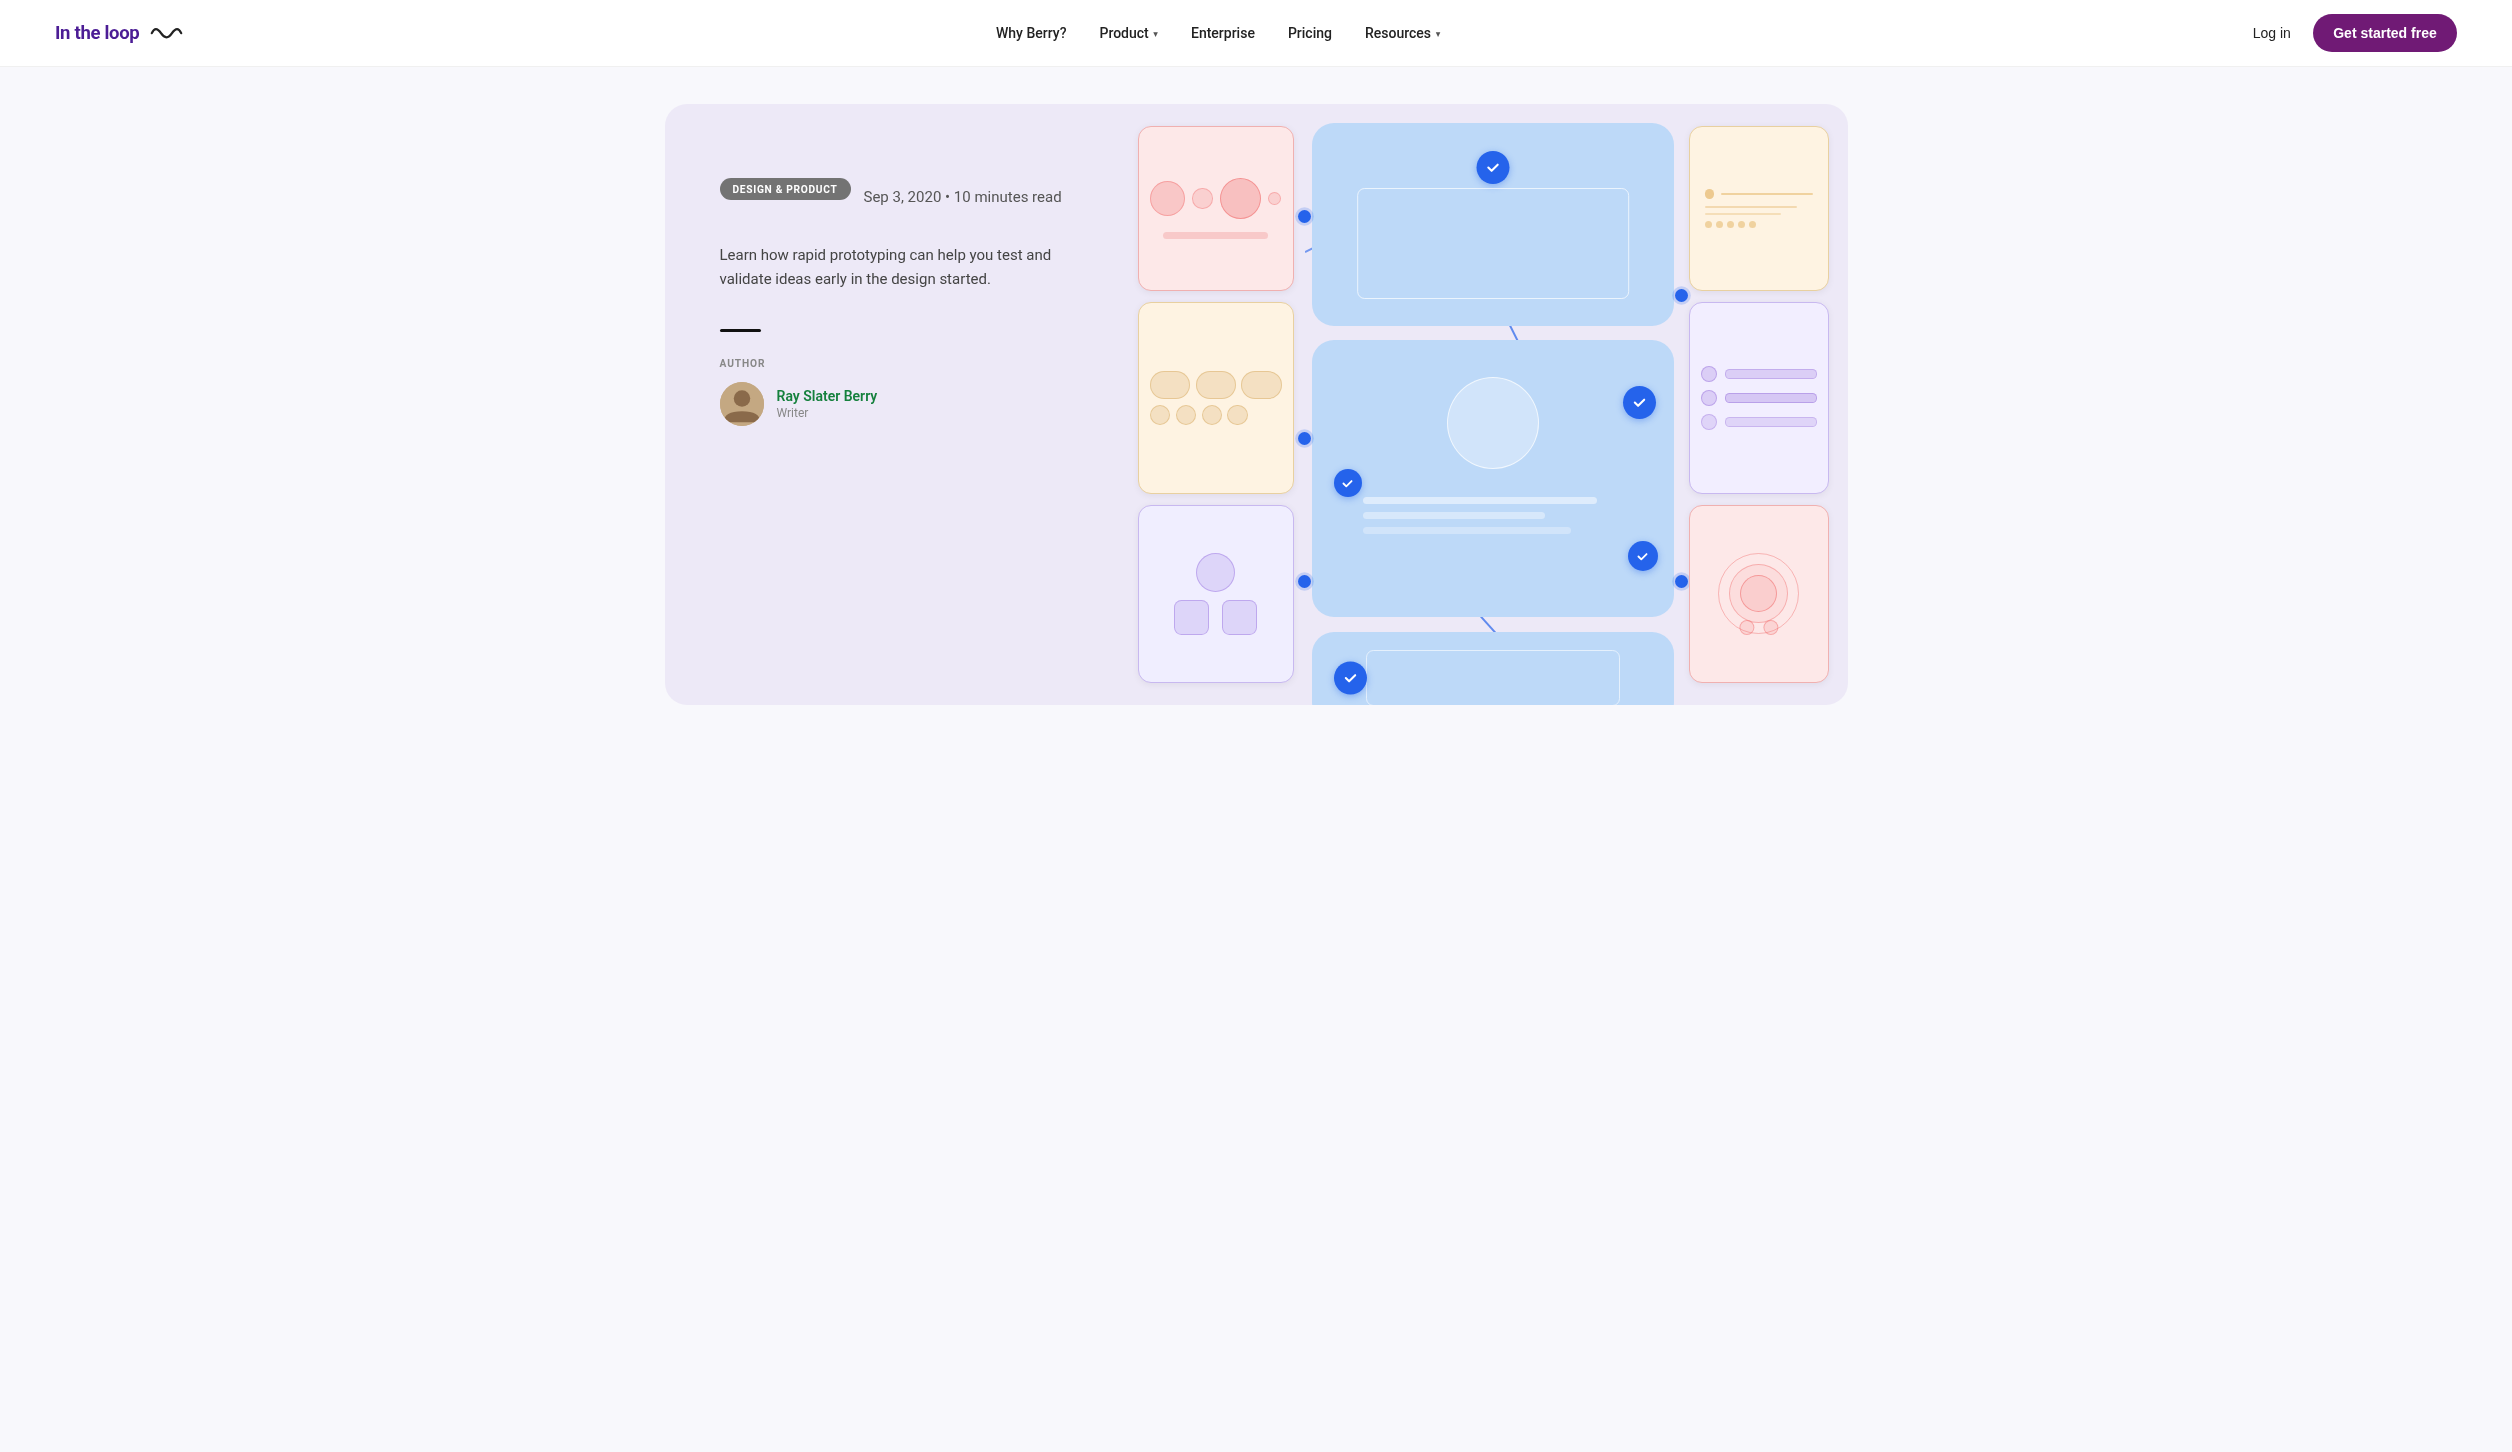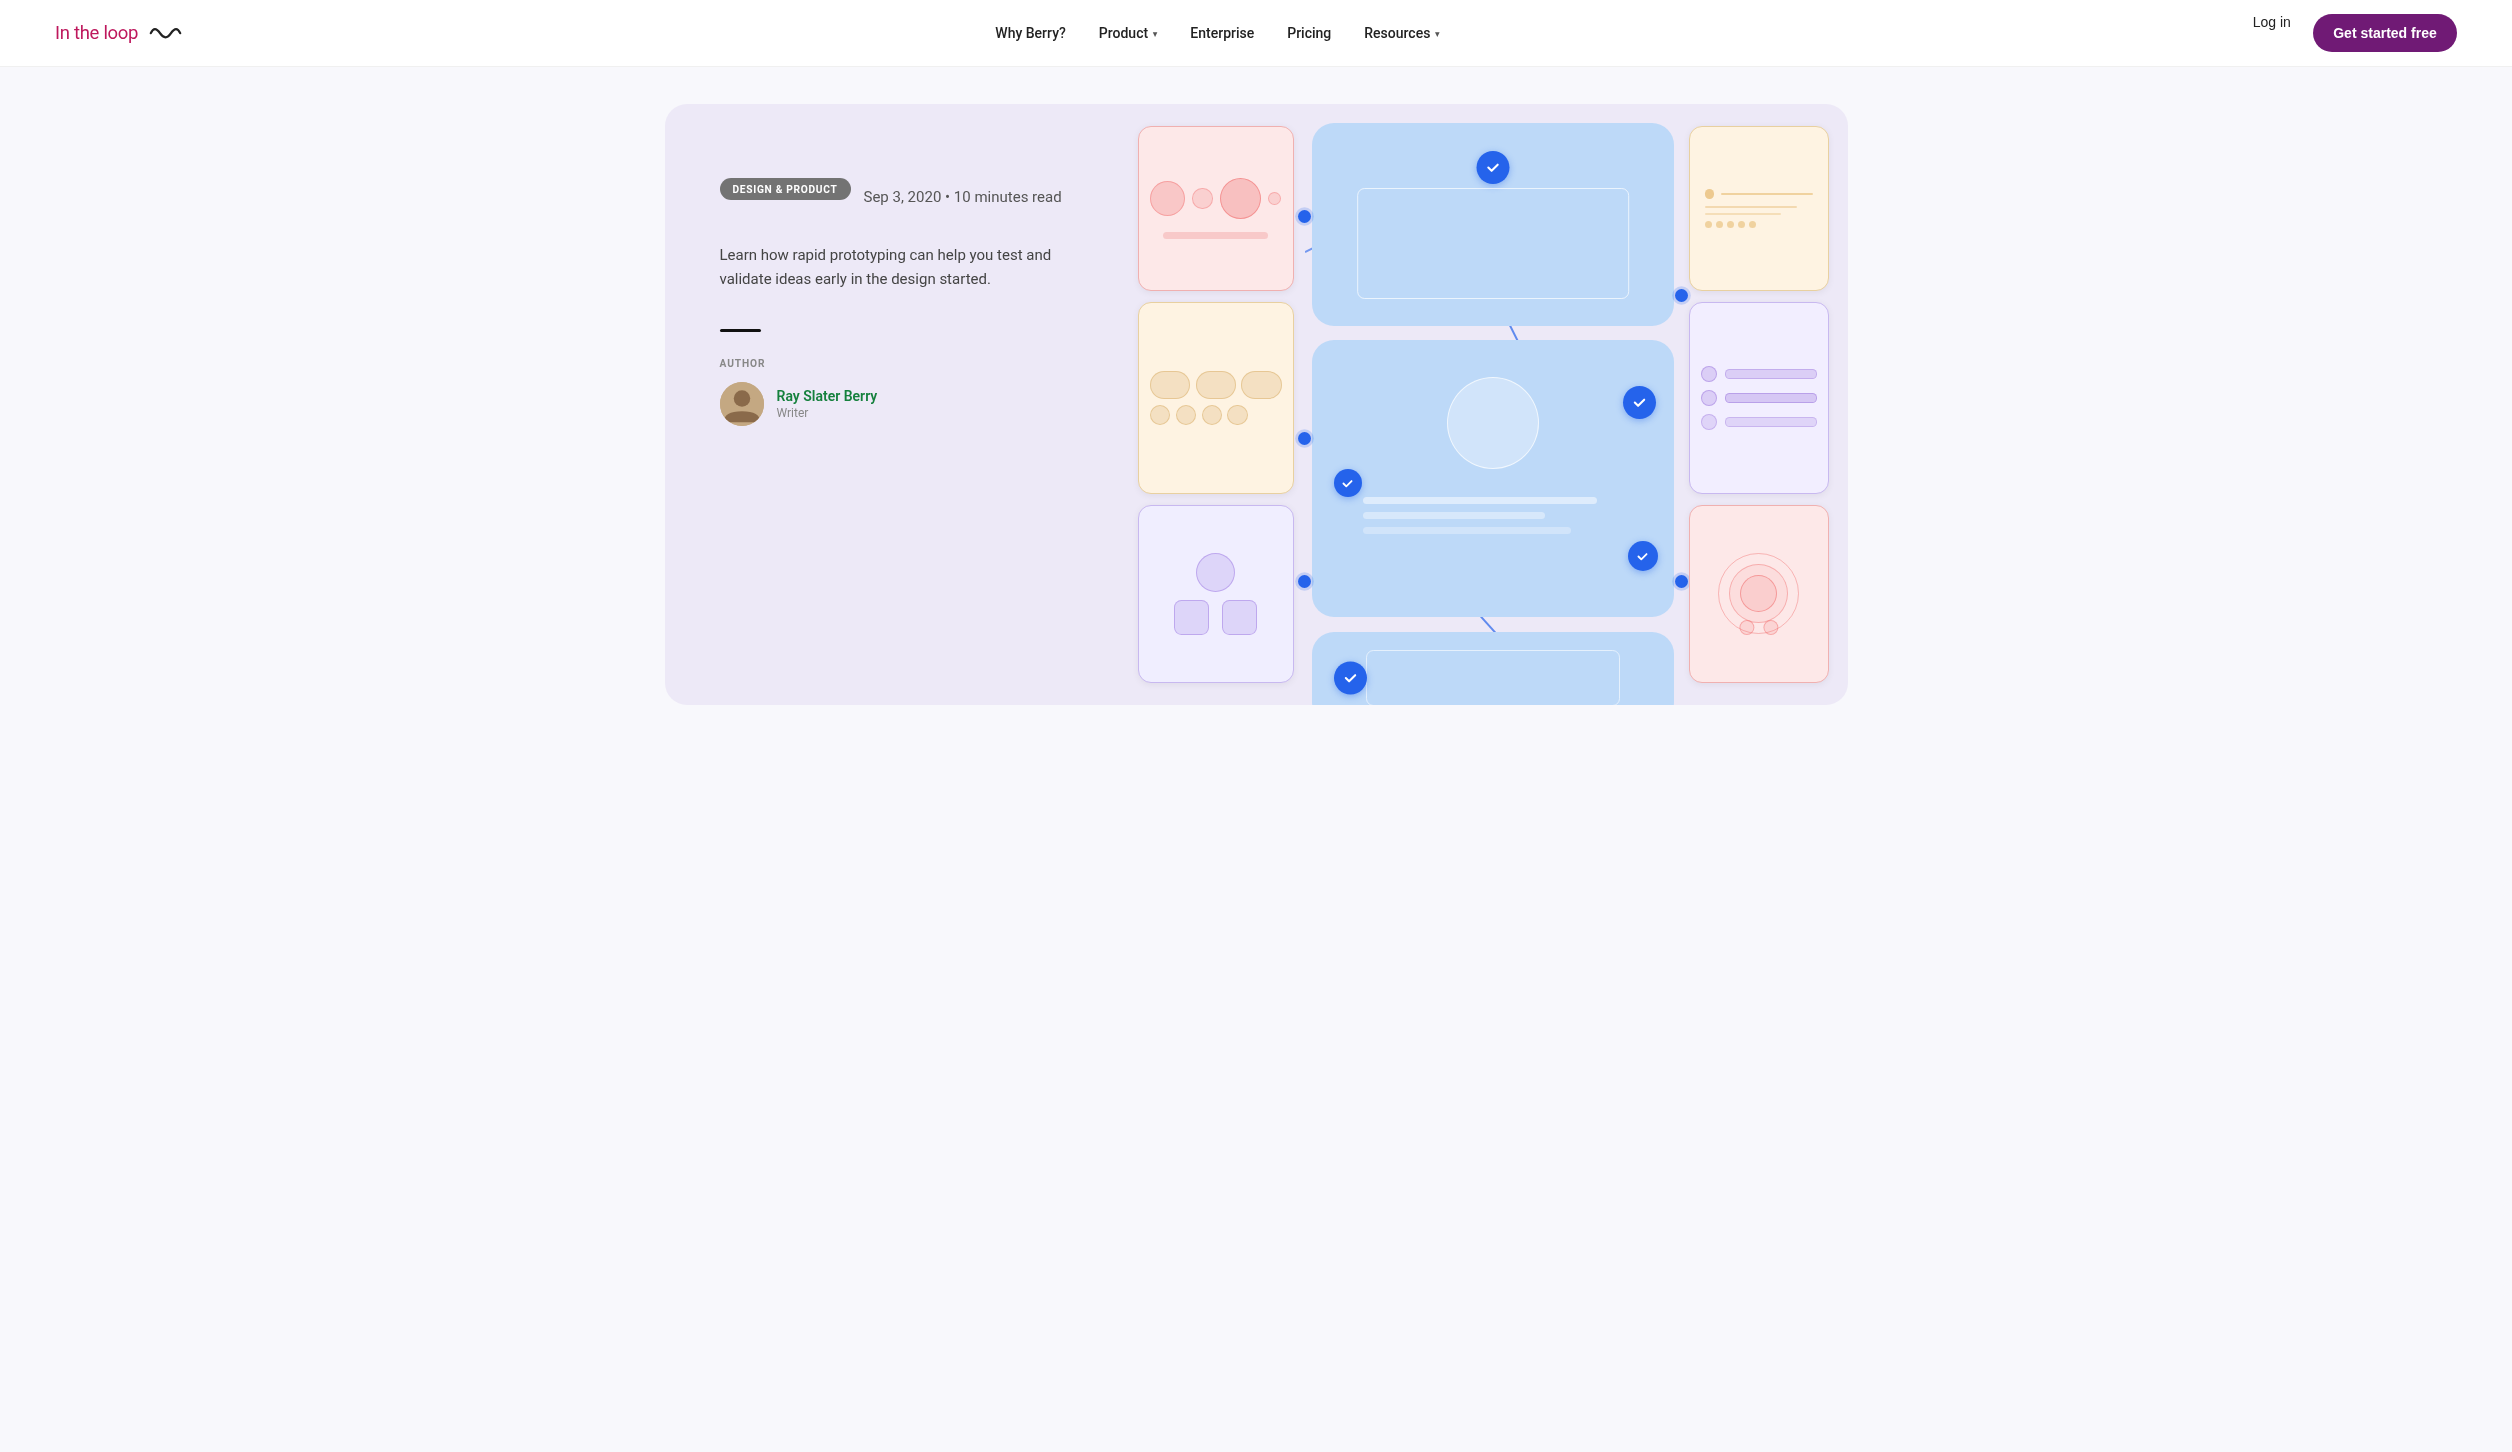--- a/index.html
+++ b/index.html
@@ -22,22 +22,22 @@
       position: relative;
       z-index: 10;
     }
     .nav-left {
       display: flex;
       align-items: center;
       gap: 11px;
     }
     .nav-logo-text {
       font-size: 18.5px;
-      font-weight: 400;
-      color: #be185d;
+      font-weight: 700;
+      color: #4c1d95;
       letter-spacing: -0.3px;
     }
     .nav-logo-icon {
       display: flex;
       align-items: center;
     }
     .nav-links {
       display: flex;
       align-items: center;
       gap: 33px;
@@ -51,21 +51,21 @@
       display: flex;
       align-items: center;
       gap: 4.6px;
     }
     .nav-links li a .chevron {
       font-size: 9.2px;
       color: #555;
     }
     .nav-right {
       display: flex;
-      align-items: flex-start;
+      align-items: center;
       gap: 22px;
     }
     .btn-login {
       font-size: 14px;
       font-weight: 500;
       color: #222;
       background: none;
       border: none;
       cursor: pointer;
     }

